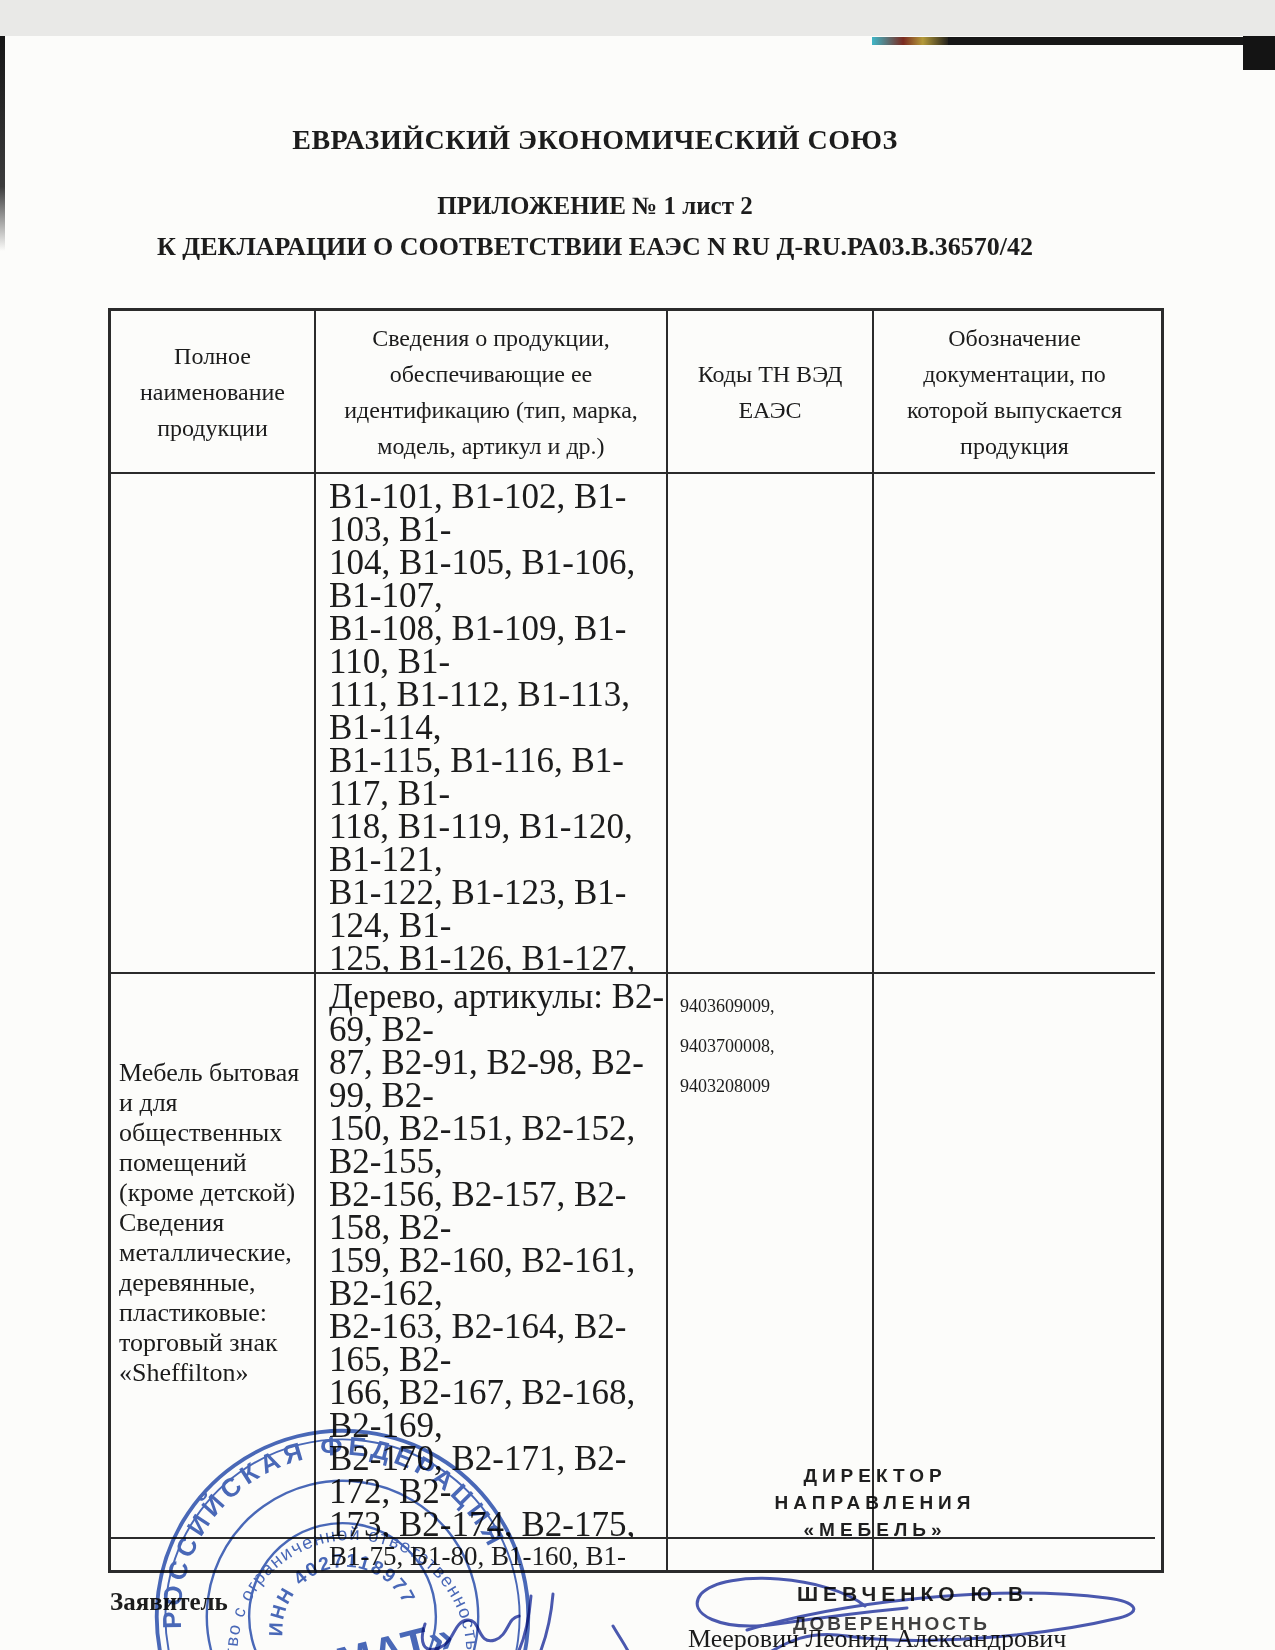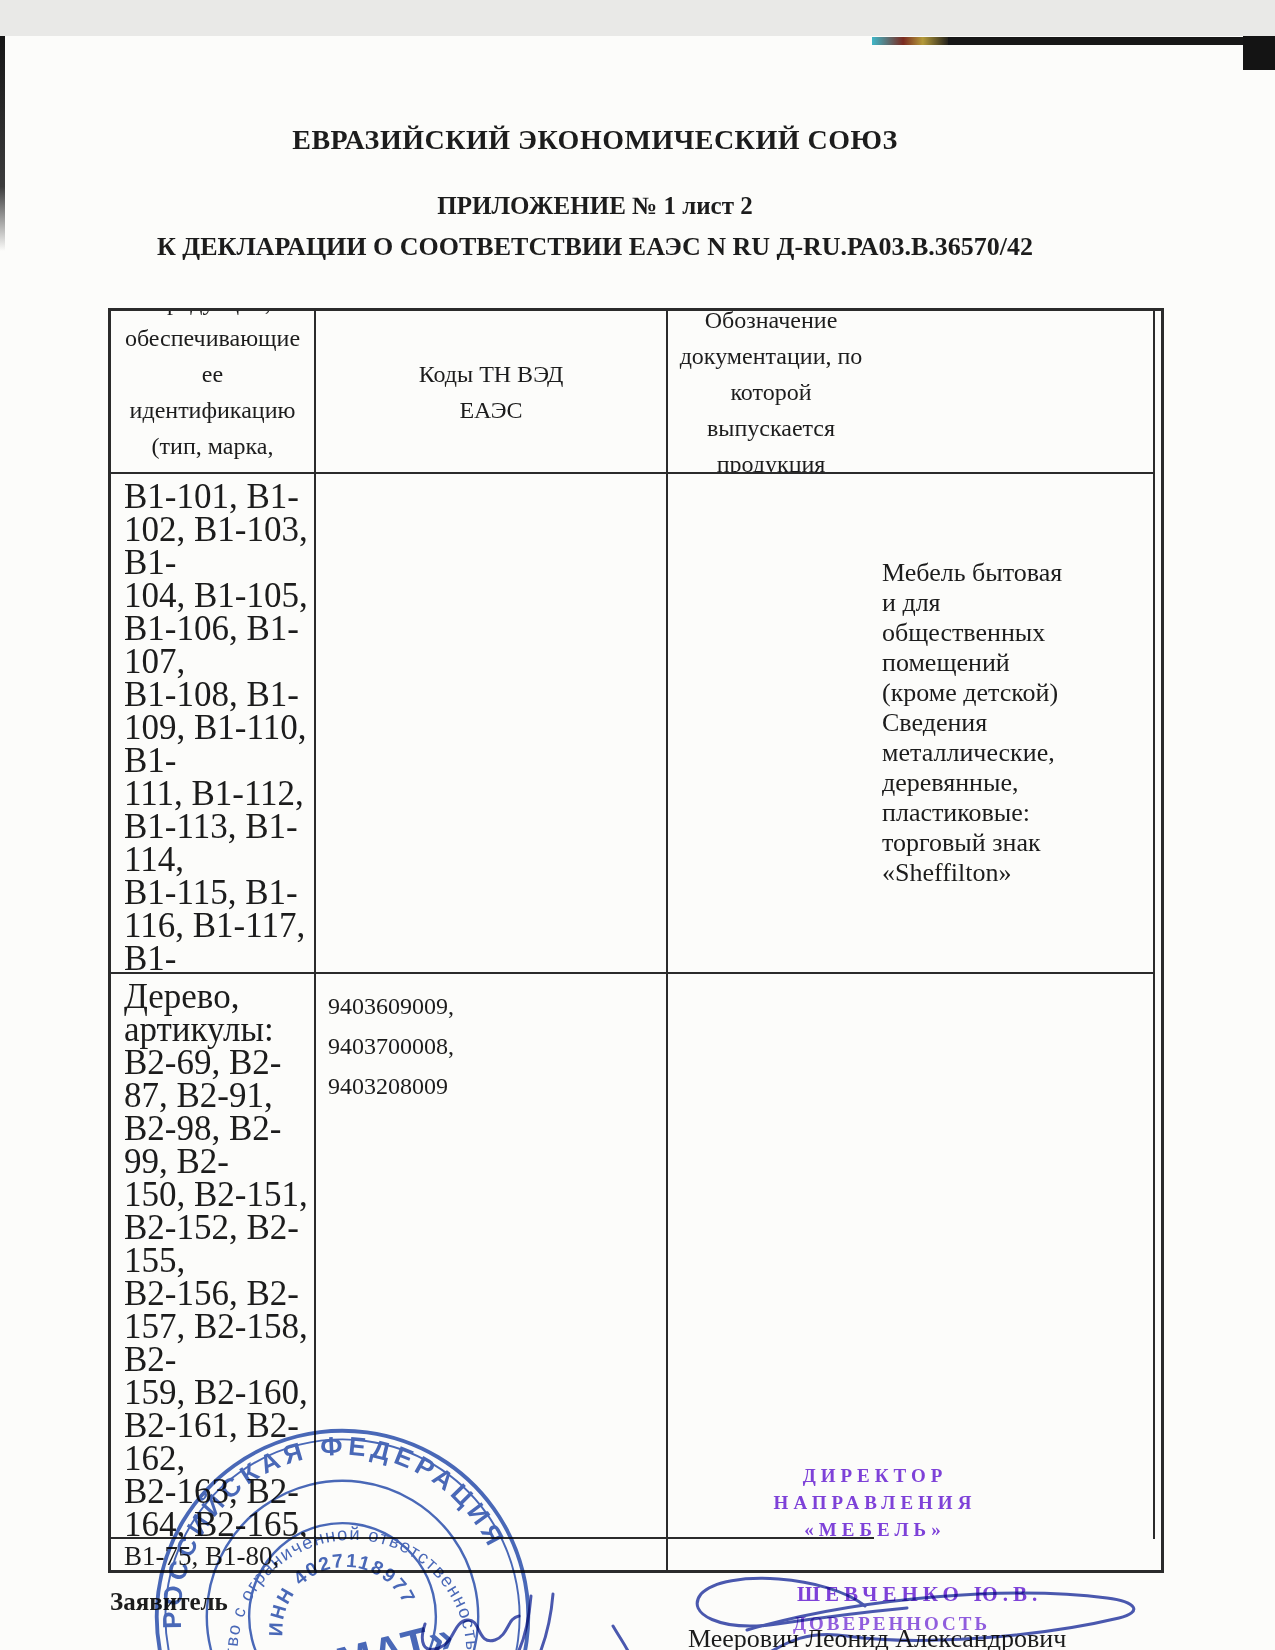--- a/index.html
+++ b/index.html
@@ -17,24 +17,24 @@
   .t3{position:absolute;top:196px;width:100%;font-size:26px;font-weight:bold;}
   
   .doc-table{position:absolute;left:108px;top:272px;width:1050px;border:3px solid #2b2b2b;display:grid;
     grid-template-columns:205px 352px 206px 281px;grid-template-rows:163px 500px 565px 31px;background:transparent;}
   .cell{border-right:2px solid #2b2b2b;border-bottom:2px solid #2b2b2b;box-sizing:border-box;white-space:pre-line;overflow:hidden;}
   .cell.cl{border-right:none;}
   .cell.rl{border-bottom:none;}
   .hcell{display:flex;align-items:center;justify-content:center;text-align:center;font-size:24px;line-height:36px;padding:4px 6px;}
   .bcell{font-size:35px;line-height:33px;padding:6px 0 0 13px;}
   .namecell{font-size:26px;line-height:30px;padding:84px 0 0 8px;}
-  .codecell{font-size:24px;line-height:40px;padding:12px 0 0 12px;font-family:Liberation Serif, serif;}
+  .codecell{font-size:18px;line-height:40px;padding:12px 0 0 12px;font-family:Liberation Serif, serif;}
   .lastrow{font-size:27px;line-height:30px;padding:2px 0 0 13px;}
   
-  .blue-stamp{position:absolute;color:#6d28d9;font-family:Liberation Serif, serif;font-weight:bold;mix-blend-mode:multiply;opacity:.88;}
+  .blue-stamp{position:absolute;color:#000000;font-family:Liberation Sans, sans-serif;font-weight:bold;mix-blend-mode:multiply;opacity:.88;}
   .director{left:700px;top:1426px;width:350px;text-align:center;font-size:19px;letter-spacing:5px;line-height:27px;z-index:2;}
   .shevchenko{left:797px;top:1546px;font-size:21px;letter-spacing:5px;z-index:2;}
   .attorney{left:793px;top:1577px;font-size:19px;letter-spacing:3px;opacity:.75;z-index:2;}
   
   .applicant{position:absolute;left:110px;top:1552px;font-size:25px;font-weight:bold;z-index:3;}
   .sig-line{position:absolute;left:415px;top:1620px;width:225px;height:2px;background:#232323;z-index:3;}
   .sig-caption{position:absolute;left:443px;top:1628px;font-size:21px;z-index:3;}
   .mp{position:absolute;left:574px;top:1624px;font-size:25px;z-index:3;}
   .fio{position:absolute;left:688px;top:1588px;font-size:26px;z-index:3;}
   .fio-line{position:absolute;left:688px;top:1618px;width:458px;height:2px;background:#232323;z-index:3;}
@@ -54,20 +54,23 @@
   <div class="scan-corner"></div>
 
   <div class="titles">
     <div class="t1">ЕВРАЗИЙСКИЙ ЭКОНОМИЧЕСКИЙ СОЮЗ</div>
     <div class="t2">ПРИЛОЖЕНИЕ № 1 лист 2</div>
     <div class="t3">К ДЕКЛАРАЦИИ О СООТВЕТСТВИИ ЕАЭС N RU Д-RU.РА03.В.36570/42</div>
   </div>
 
   <div class="doc-table">
 
+    <div class="cell hcell">Полное
+наименование
+продукции</div>
     <div class="cell hcell">Сведения о продукции,
 обеспечивающие ее
 идентификацию (тип, марка,
 модель, артикул и др.)</div>
     <div class="cell hcell">Коды ТН ВЭД
 ЕАЭС</div>
     <div class="cell hcell cl">Обозначение
 документации, по
 которой выпускается
 продукция</div>

